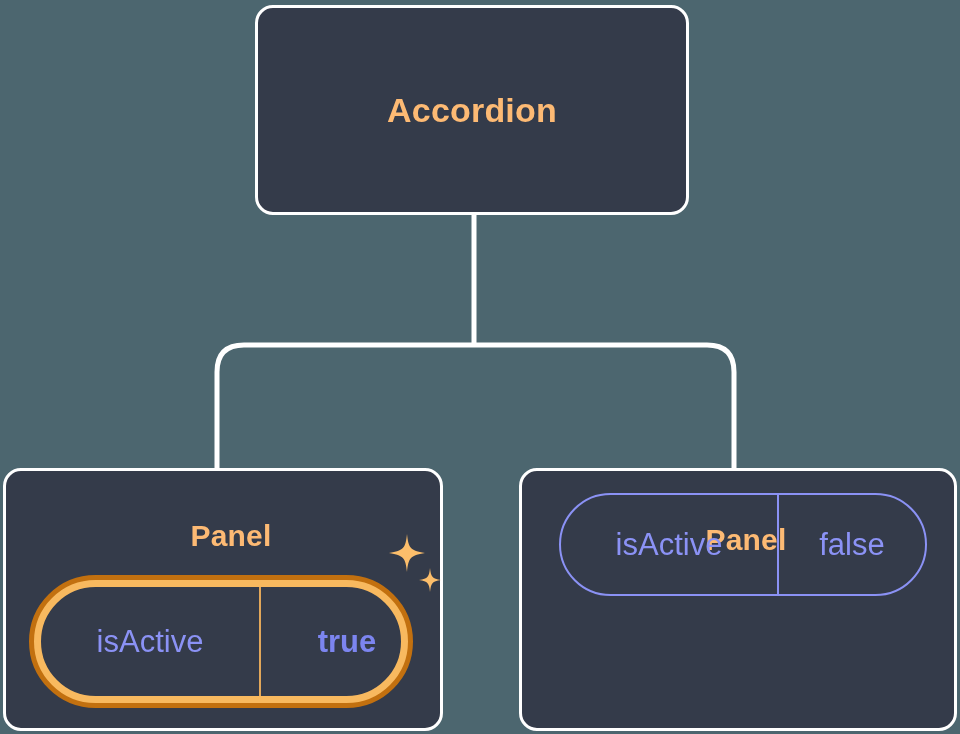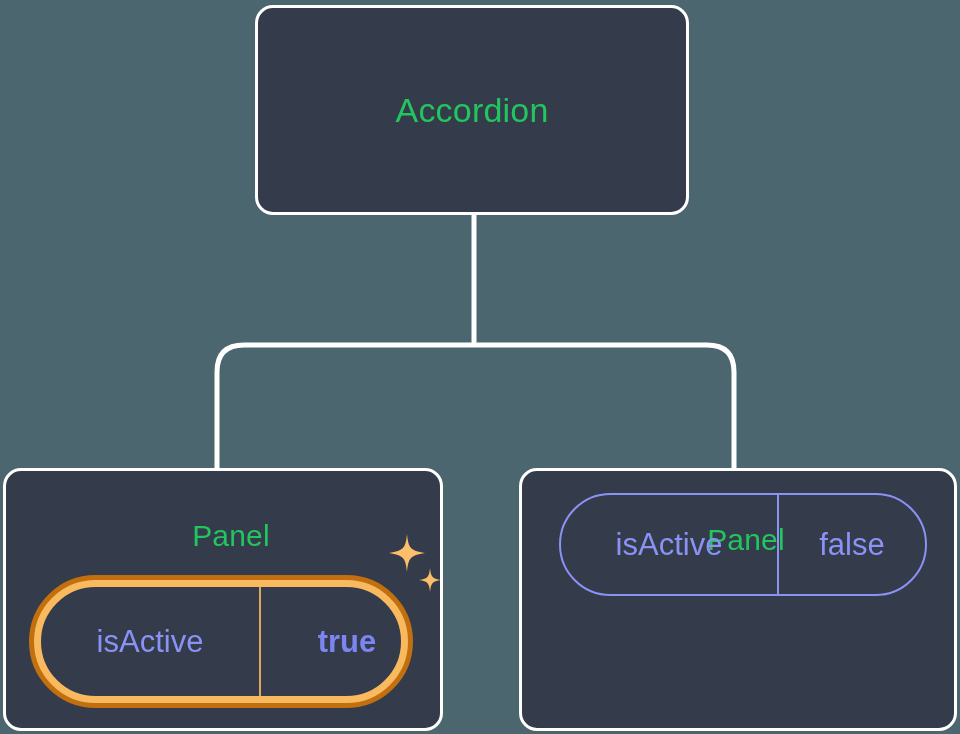--- a/index.html
+++ b/index.html
@@ -52,23 +52,23 @@
   }
 
   .card-panel-right {
     left: 519px;
     top: 468px;
     width: 438px;
     height: 263px;
   }
 
   .node-title {
-    color: #22c55e;
+    color: #fdba74;
     font-size: 34px;
-    font-weight: 400;
+    font-weight: 700;
     letter-spacing: 0.2px;
     line-height: 1;
     text-align: center;
     white-space: nowrap;
   }
 
   .panel-title {
     position: absolute;
     left: 16px;
     right: 0;

